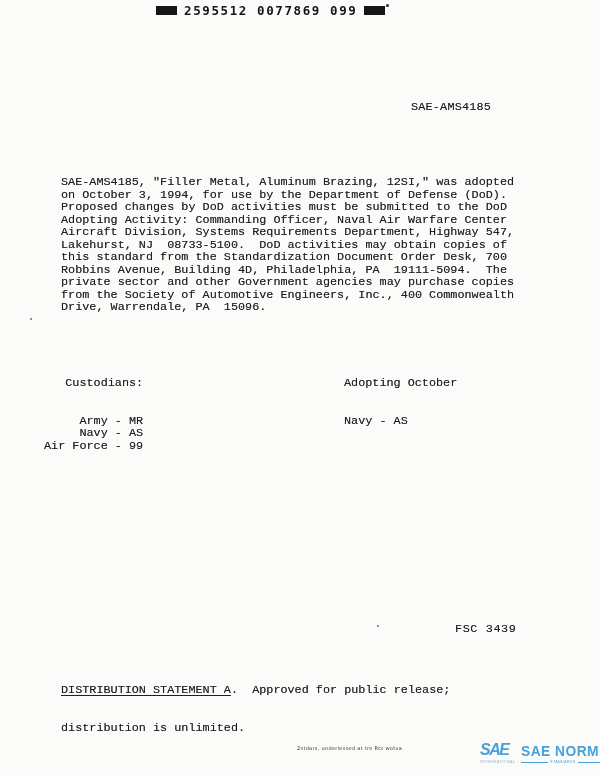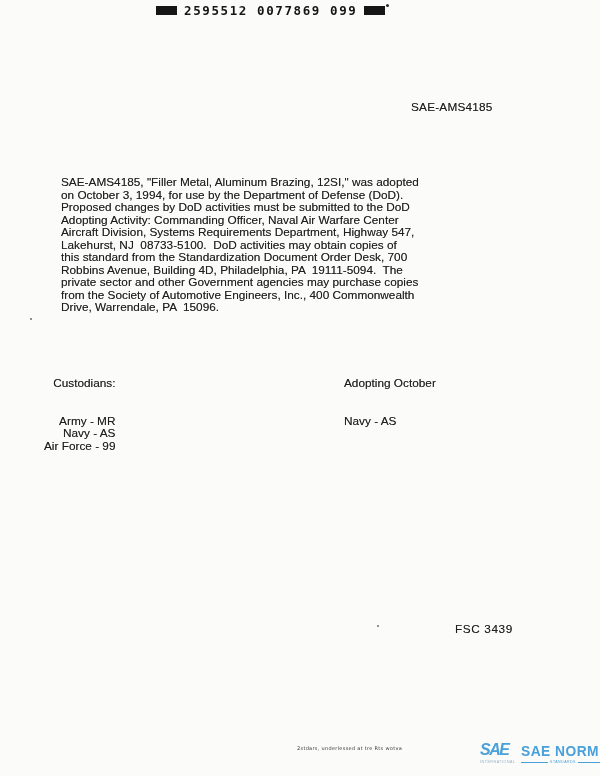--- a/index.html
+++ b/index.html
@@ -8,21 +8,21 @@
     width:600px;height:776px;
     margin:0 auto;
     background:#fbfbf9;
     overflow:hidden;
     font-family:"Liberation Mono",monospace;
   }
   
   .ink{
     color:#1f1f1f;
     text-shadow:0 0 0.6px rgba(30,30,30,0.55);
-    font-family:Liberation Sans, sans-serif;
+    font-family:Liberation Mono, monospace;
     font-size:11.8px;
     line-height:12.5px;
     white-space:pre;
   }
   .barcode{
     position:absolute;top:3px;left:156px;
     display:flex;align-items:center;
   }
   .bar-block{
     width:21px;height:9px;background:#161616;display:inline-block;
@@ -125,20 +125,24 @@
 Air Force - 99</div>
   </div>
 
   <div class="adopting ink">
     <div>Adopting October</div>
     <div>Navy - AS</div>
   </div>
 
   <div class="fsc ink">FSC 3439</div>
 
+  <div class="distribution ink">
+    <div><span class="underlined">DISTRIBUTION STATEMENT A</span><span>.  Approved for public release;</span></div>
+    <div>distribution is unlimited.</div>
+  </div>
 
   <div class="microprint">2stdars, underlessed at tre Rts wotva</div>
 
   <div class="logo">
     <div class="emblem-wrap">
       <div class="emblem">SAE</div>
       <div class="intl">INTERNATIONAL</div>
     </div>
     <div class="brand-wrap">
       <div class="brand">SAE NORM</div>

